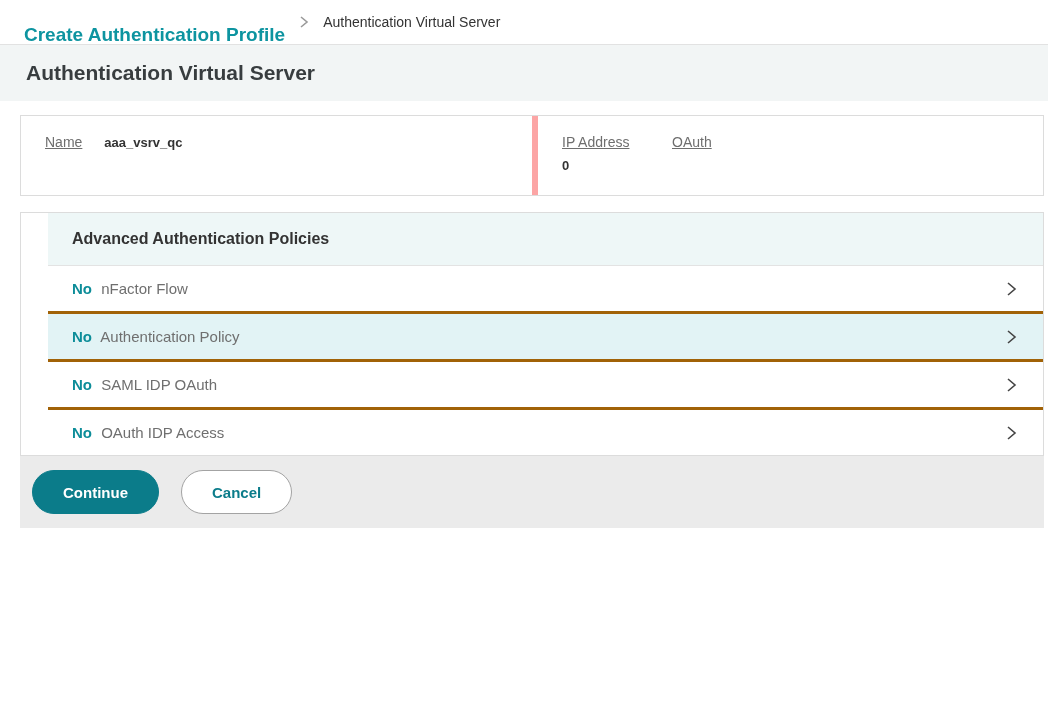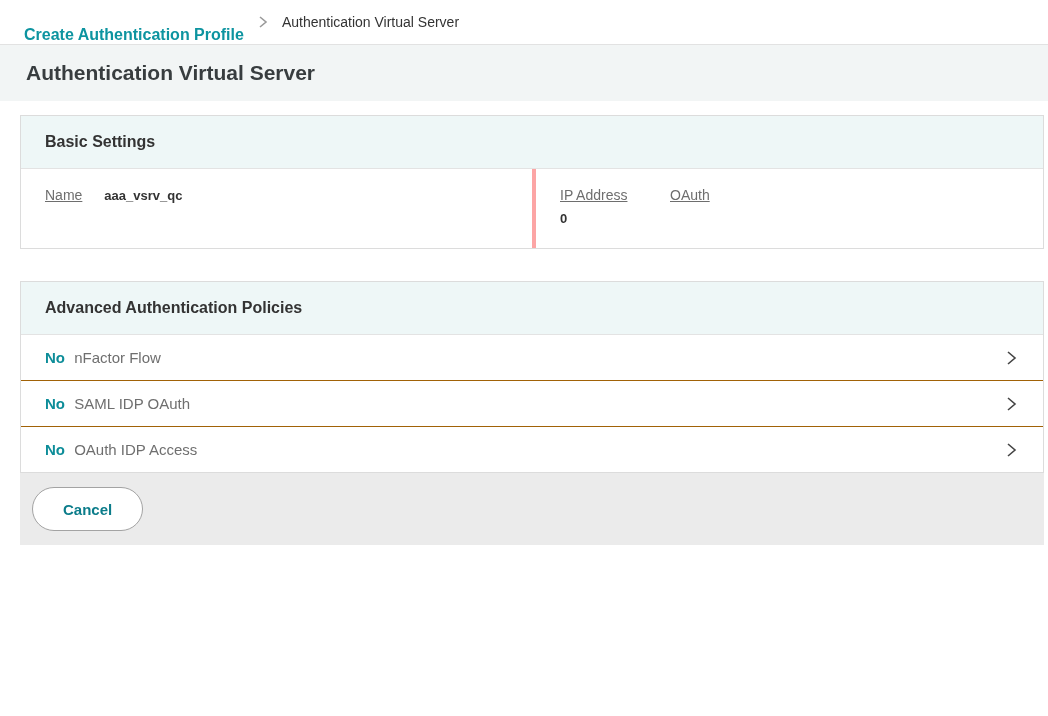--- a/index.html
+++ b/index.html
@@ -17,21 +17,21 @@
   .breadcrumb-bar {
     height: 45px;
     display: flex;
     align-items: center;
     padding: 0 24px;
     border-bottom: 1px solid #e2e2e2;
     background: #ffffff;
   }
   .crumb-link {
     color: #0d94a0;
-    font-size: 16px;
+    font-size: 19px;
     font-weight: 700;
     text-decoration: none;
     cursor: pointer;
     margin-top: 25px;
   }
   .crumb-sep {
     display: inline-flex;
     align-items: center;
     margin: 0 14px;
   }
@@ -54,41 +54,41 @@
     font-weight: 700;
     color: #383d3f;
   }
 
   
   .card {
     margin: 14px 4px 0 20px;
     border: 1px solid #dcdcdc;
     background: #ffffff;
   }
-  .card + .card { margin-top: 32px; }
+  .card + .card { margin-top: 16px; padding-left: 27px; }
   .card-header {
     background: #eef7f7;
     border-bottom: 1px solid #e3e3e3;
     padding: 17px 24px;
     font-size: 16px;
     font-weight: 700;
     color: #333333;
   }
 
   
   .basic-body {
     display: flex;
     align-items: stretch;
   }
   .basic-col {
     flex: 1 1 50%;
     padding: 18px 24px 22px 24px;
   }
   .basic-col.right {
-    border-left: 4px solid #fca5a5;
+    border-left: 6px solid #fca5a5;
   }
   .inline-field {
     display: flex;
     align-items: baseline;
     gap: 22px;
   }
   .field-label {
     color: #6e6e6e;
     font-size: 14px;
     text-decoration: underline;
@@ -105,21 +105,21 @@
     row-gap: 8px;
     align-items: baseline;
   }
 
   
   .policy-row {
     display: flex;
     align-items: center;
     justify-content: space-between;
     padding: 14px 22px 14px 24px;
-    border-bottom: 1px solid #a16207;
+    border-bottom: 3px solid #a16207;
     cursor: pointer;
     background: #ffffff;
   }
   .policy-row:last-child { border-bottom: none; }
   .policy-row.highlighted { background: #e2f3f5; }
   .policy-text { font-size: 15px; }
   .no-badge {
     color: #0d8d99;
     font-weight: 700;
     margin-right: 5px;
@@ -171,23 +171,20 @@
       </svg>
   </span>
   <span class="crumb-current">Authentication Virtual Server</span>
 </div>
 
 <div class="title-bar">
   <h1 class="page-title">Authentication Virtual Server</h1>
 </div>
 
 <section class="card">
-  <div class="card-header">
-    <span>Basic Settings</span>
-  </div>
   <div class="basic-body">
     <div class="basic-col left">
       <div class="inline-field">
         <span class="field-label">Name</span>
         <span class="field-value">aaa_vsrv_qc</span>
       </div>
     </div>
     <div class="basic-col right">
       <div class="kv-grid">
         <span class="field-label">IP Address</span>
@@ -208,20 +205,31 @@
       <span class="no-badge">No</span>
       <span class="policy-label">nFactor Flow</span>
     </div>
     <span class="chevron">
       <svg width="16" height="16" viewBox="0 0 16 16">
           <path d="M5 2 L12 8 L5 14" fill="none" stroke="#444444" stroke-width="1.6"></path>
         </svg>
     </span>
   </div>
 
+  <div class="policy-row highlighted">
+    <div class="policy-text">
+      <span class="no-badge">No</span>
+      <span class="policy-label">Authentication Policy</span>
+    </div>
+    <span class="chevron">
+      <svg width="16" height="16" viewBox="0 0 16 16">
+          <path d="M5 2 L12 8 L5 14" fill="none" stroke="#444444" stroke-width="1.6"></path>
+        </svg>
+    </span>
+  </div>
 
   <div class="policy-row">
     <div class="policy-text">
       <span class="no-badge">No</span>
       <span class="policy-label">SAML IDP OAuth</span>
     </div>
     <span class="chevron">
       <svg width="16" height="16" viewBox="0 0 16 16">
           <path d="M5 2 L12 8 L5 14" fill="none" stroke="#444444" stroke-width="1.6"></path>
         </svg>
@@ -236,14 +244,15 @@
     <span class="chevron">
       <svg width="16" height="16" viewBox="0 0 16 16">
           <path d="M5 2 L12 8 L5 14" fill="none" stroke="#444444" stroke-width="1.6"></path>
         </svg>
     </span>
   </div>
 
 </section>
 
 <div class="footer-bar">
+  <button class="btn primary">Continue</button>
   <button class="btn secondary">Cancel</button>
 </div>
 
 </body></html>

